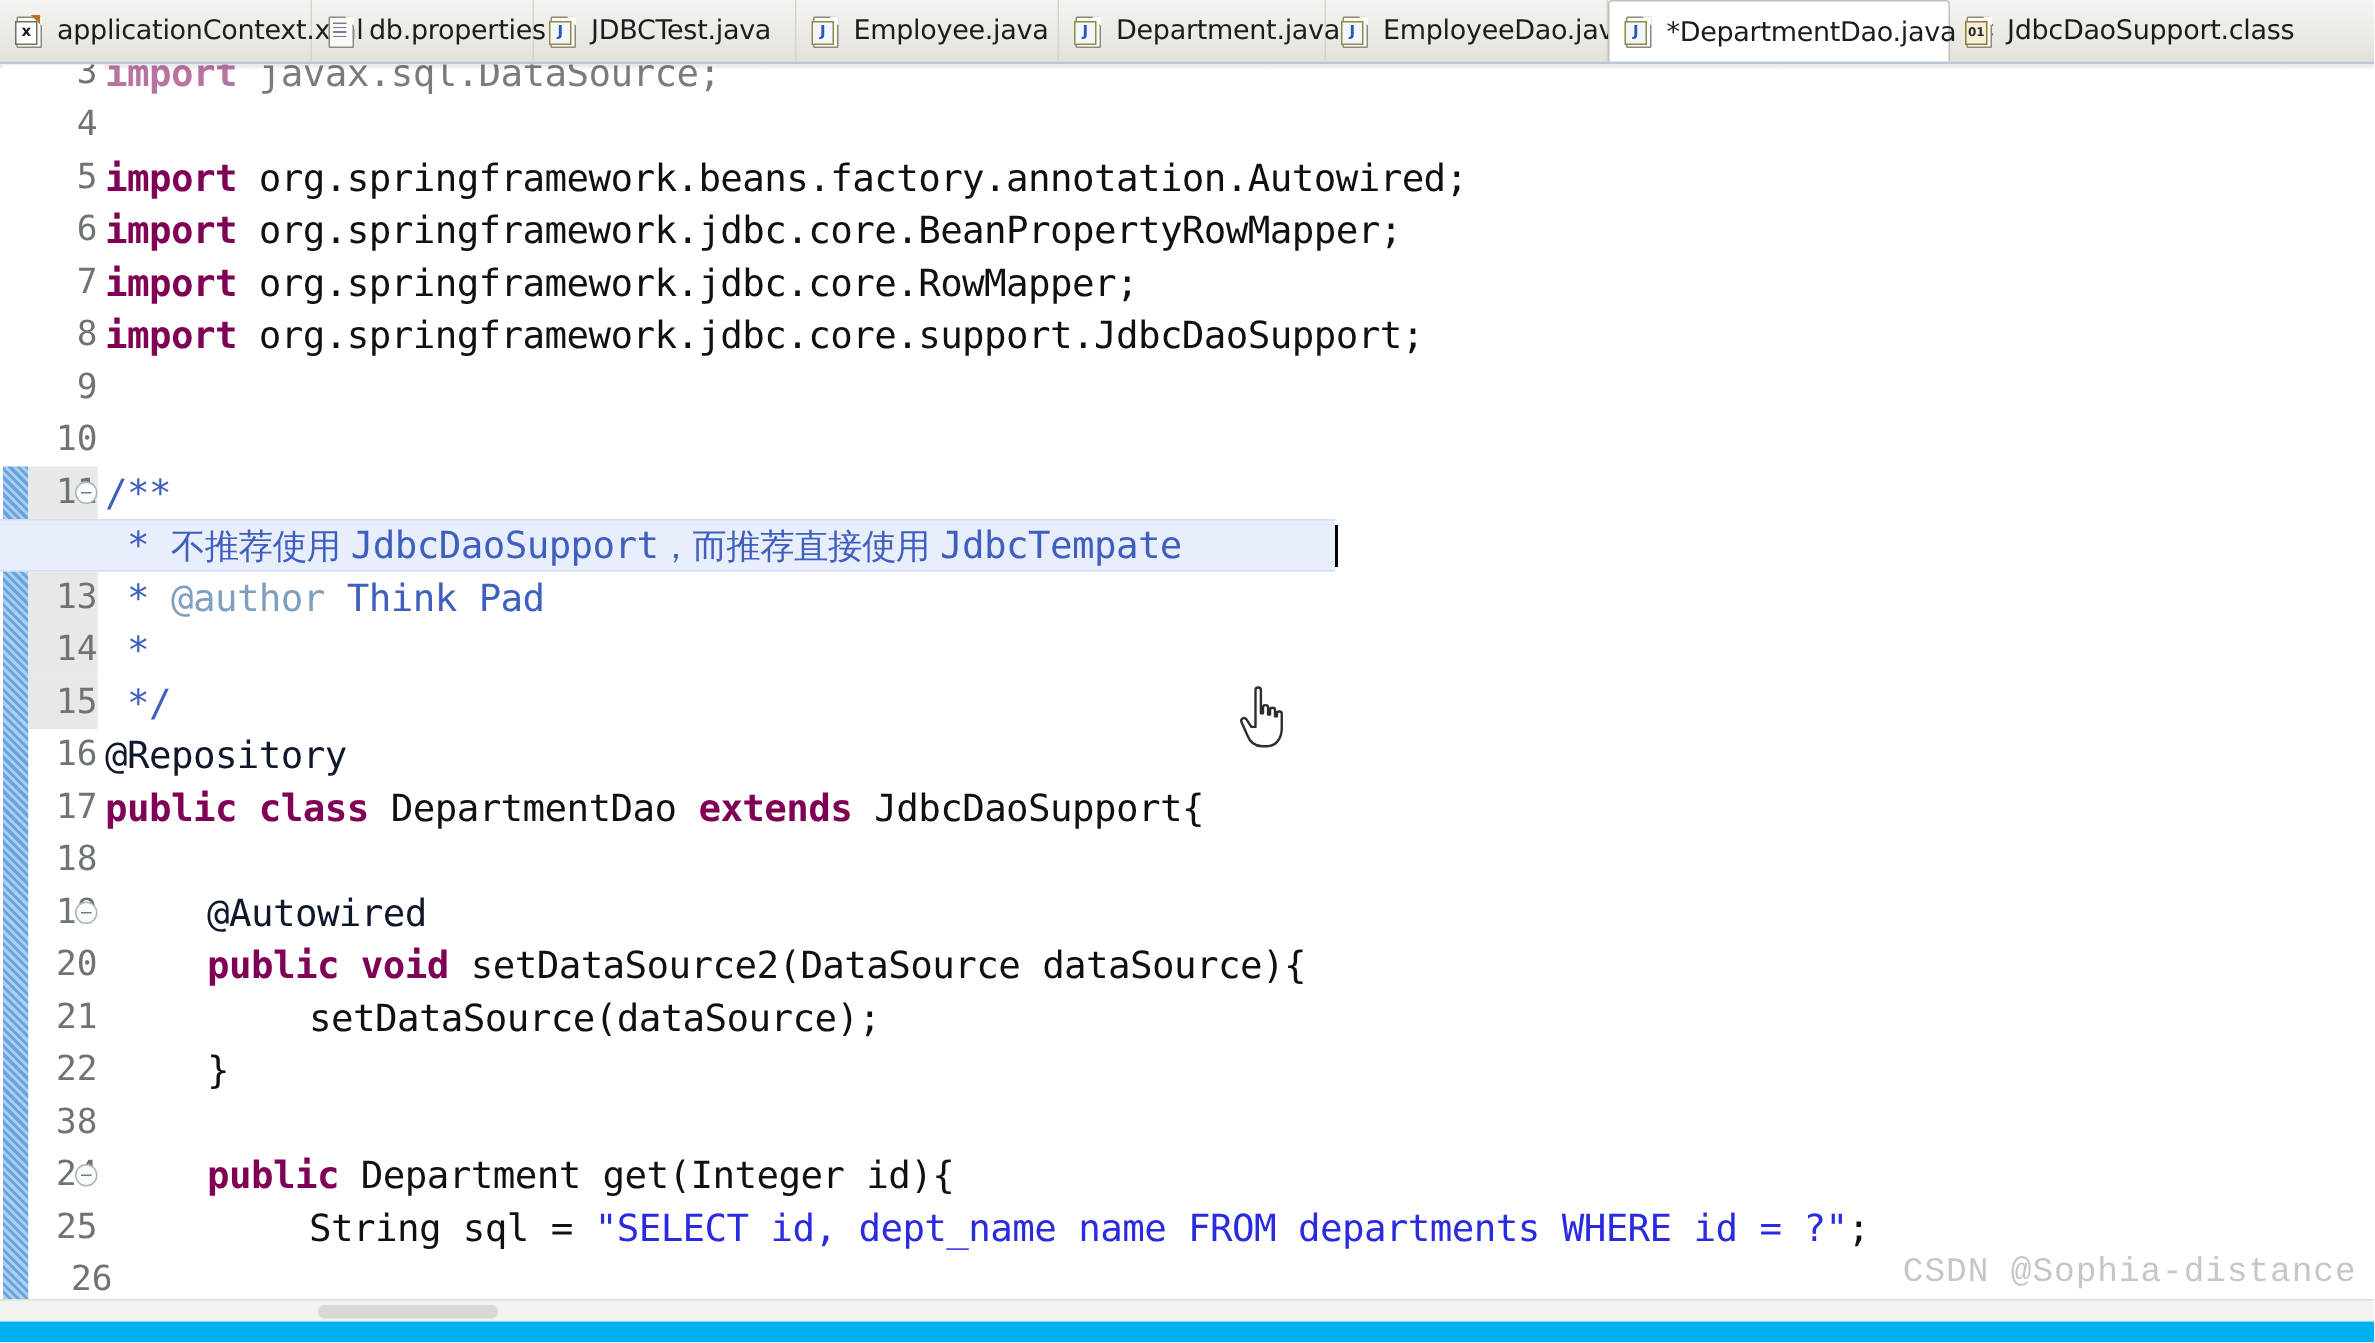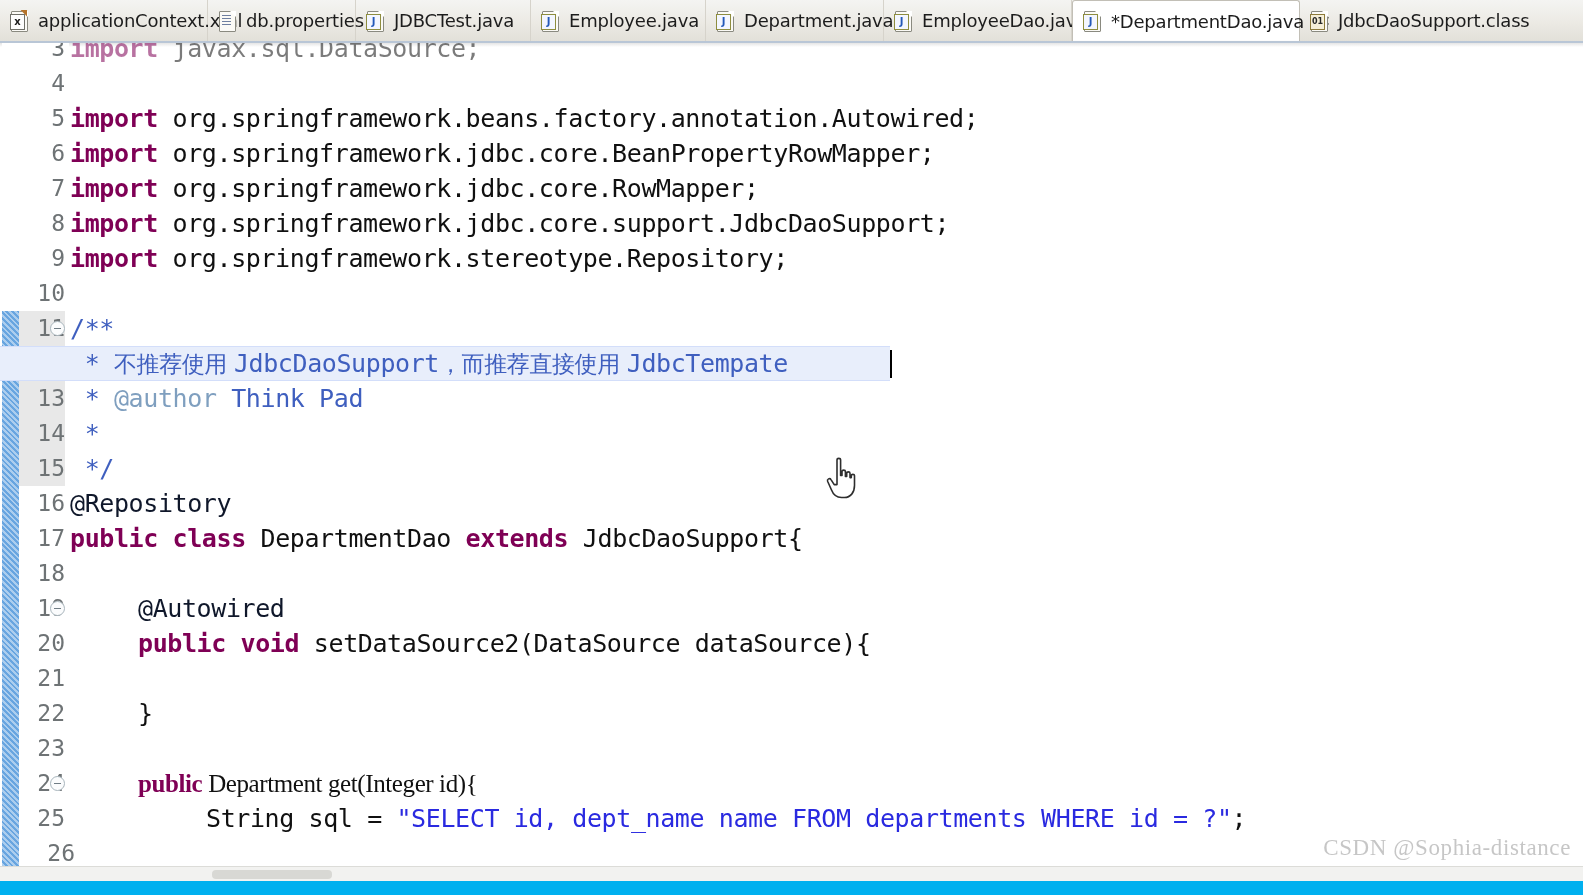--- a/index.html
+++ b/index.html
@@ -262,21 +262,21 @@
     width: 34px;
     height: 44px;
     pointer-events: none;
   }
 
   
   #watermark {
     position: absolute;
     right: 12px;
     bottom: 20px;
-    font-family: Liberation Serif, serif;
+    font-family: Liberation Mono, monospace;
     font-size: 23px;
     color: rgba(120,120,120,0.42);
     letter-spacing: 0.6px;
     white-space: nowrap;
   }
 
   
   #hscroll {
     position: absolute;
     left: 0;
@@ -401,53 +401,53 @@
         <div class="gline shaded" style="top: 338px;">13</div>
         <div class="gline shaded" style="top: 373px;">14</div>
         <div class="gline shaded" style="top: 408px;">15</div>
         <div class="gline" style="top: 443px;">16</div>
         <div class="gline" style="top: 478px;">17</div>
         <div class="gline" style="top: 513px;">18</div>
         <div class="gline" style="top: 548px;">19</div>
         <div class="gline" style="top: 583px;">20</div>
         <div class="gline" style="top: 618px;">21</div>
         <div class="gline" style="top: 653px;">22</div>
-        <div class="gline" style="top: 688px;">23</div>
+        <div class="gline" style="top: 688px;">38</div>
         <div class="gline" style="top: 723px;">24</div>
         <div class="gline" style="top: 758px;">25</div>
         <div class="gline" style="top: 793px; padding-left: 10px;">26</div>
       </div>
     <div id="foldcol">
         <div class="fold" style="top: 278px;"></div>
         <div class="fold" style="top: 558px;"></div>
         <div class="fold" style="top: 733px;"></div>
       </div>
     <div id="code">
         <div class="hl-line" style="top: 303px; width: 890px; left: -70px;"></div>
         <div class="cline" style="top: -12px; left: 0px; opacity: 0.55;"><span class="kw">import </span><span class="plain">javax.sql.DataSource;</span></div>
         <div class="cline" style="top: 23px; left: 0px;"></div>
         <div class="cline" style="top: 58px; left: 0px;"><span class="kw">import </span><span class="plain">org.springframework.beans.factory.annotation.Autowired;</span></div>
         <div class="cline" style="top: 93px; left: 0px;"><span class="kw">import </span><span class="plain">org.springframework.jdbc.core.BeanPropertyRowMapper;</span></div>
         <div class="cline" style="top: 128px; left: 0px;"><span class="kw">import </span><span class="plain">org.springframework.jdbc.core.RowMapper;</span></div>
         <div class="cline" style="top: 163px; left: 0px;"><span class="kw">import </span><span class="plain">org.springframework.jdbc.core.support.JdbcDaoSupport;</span></div>
-        <div class="cline" style="top: 198px; left: 0px;"><span class="kw">import </span><span class="plain">org.springframework.stereotype.Repository;</span></div>
         <div class="cline" style="top: 233px; left: 0px;"></div>
         <div class="cline" style="top: 268px; left: 0px;"><span class="jdoc">/**</span></div>
         <div class="cline" style="top: 303px; left: 0px;"><span class="jdoc"> * </span><span class="jdoc cjk">不推荐使用 </span><span class="jdoc">JdbcDaoSupport</span><span class="jdoc cjk">，而推荐直接使用 </span><span class="jdoc">JdbcTempate </span></div>
         <div class="cline" style="top: 338px; left: 0px;"><span class="jdoc"> * </span><span class="jtag">@author</span><span class="jdoc"> Think Pad</span></div>
         <div class="cline" style="top: 373px; left: 0px;"><span class="jdoc"> *</span></div>
         <div class="cline" style="top: 408px; left: 0px;"><span class="jdoc"> */</span></div>
         <div class="cline" style="top: 443px; left: 0px;"><span class="ann">@Repository</span></div>
         <div class="cline" style="top: 478px; left: 0px;"><span class="kw">public </span><span class="kw">class </span><span class="plain">DepartmentDao </span><span class="kw">extends </span><span class="plain">JdbcDaoSupport{</span></div>
         <div class="cline" style="top: 513px; left: 0px;"></div>
         <div class="cline" style="top: 548px; left: 68px;"><span class="ann">@Autowired</span></div>
         <div class="cline" style="top: 583px; left: 68px;"><span class="kw">public </span><span class="kw">void </span><span class="plain">setDataSource2(DataSource dataSource){</span></div>
+        <div class="cline" style="top: 618px; left: 136px;"><span class="plain">setDataSource(dataSource);</span></div>
         <div class="cline" style="top: 653px; left: 68px;"><span class="plain">}</span></div>
         <div class="cline" style="top: 688px; left: 0px;"></div>
-        <div class="cline" style="top: 723px; left: 68px; font-family: Liberation Serif, serif;"><span class="kw">public </span><span class="plain">Department get(Integer id){</span></div>
+        <div class="cline" style="top: 723px; left: 68px;"><span class="kw">public </span><span class="plain">Department get(Integer id){</span></div>
         <div class="cline" style="top: 758px; left: 136px;"><span class="plain">String sql = </span><span class="str">"SELECT id, dept_name name FROM departments WHERE id = ?"</span><span class="plain">;</span></div>
       </div>
     <div id="caret" style="left: 890px; top: 307px;"></div>
 
     <svg id="mouse" viewBox="0 0 34 44" style="left: 824px; top: 413px;">
       <path d="M13 4 C13 1.8 16.6 1.8 16.6 4 L16.6 19.5 L18 19.5 L18 15.5
                C18 13.6 21.4 13.6 21.4 15.5 L21.4 20.4 L22.7 20.4 L22.7 17.2
                C22.7 15.4 26 15.4 26 17.2 L26 21.6 L27.3 21.6 L27.3 19.6
                C27.3 17.9 30.5 17.9 30.5 19.6 L30.5 29.5
                C30.5 36.5 26.5 41.5 20.5 41.5 L17.5 41.5

